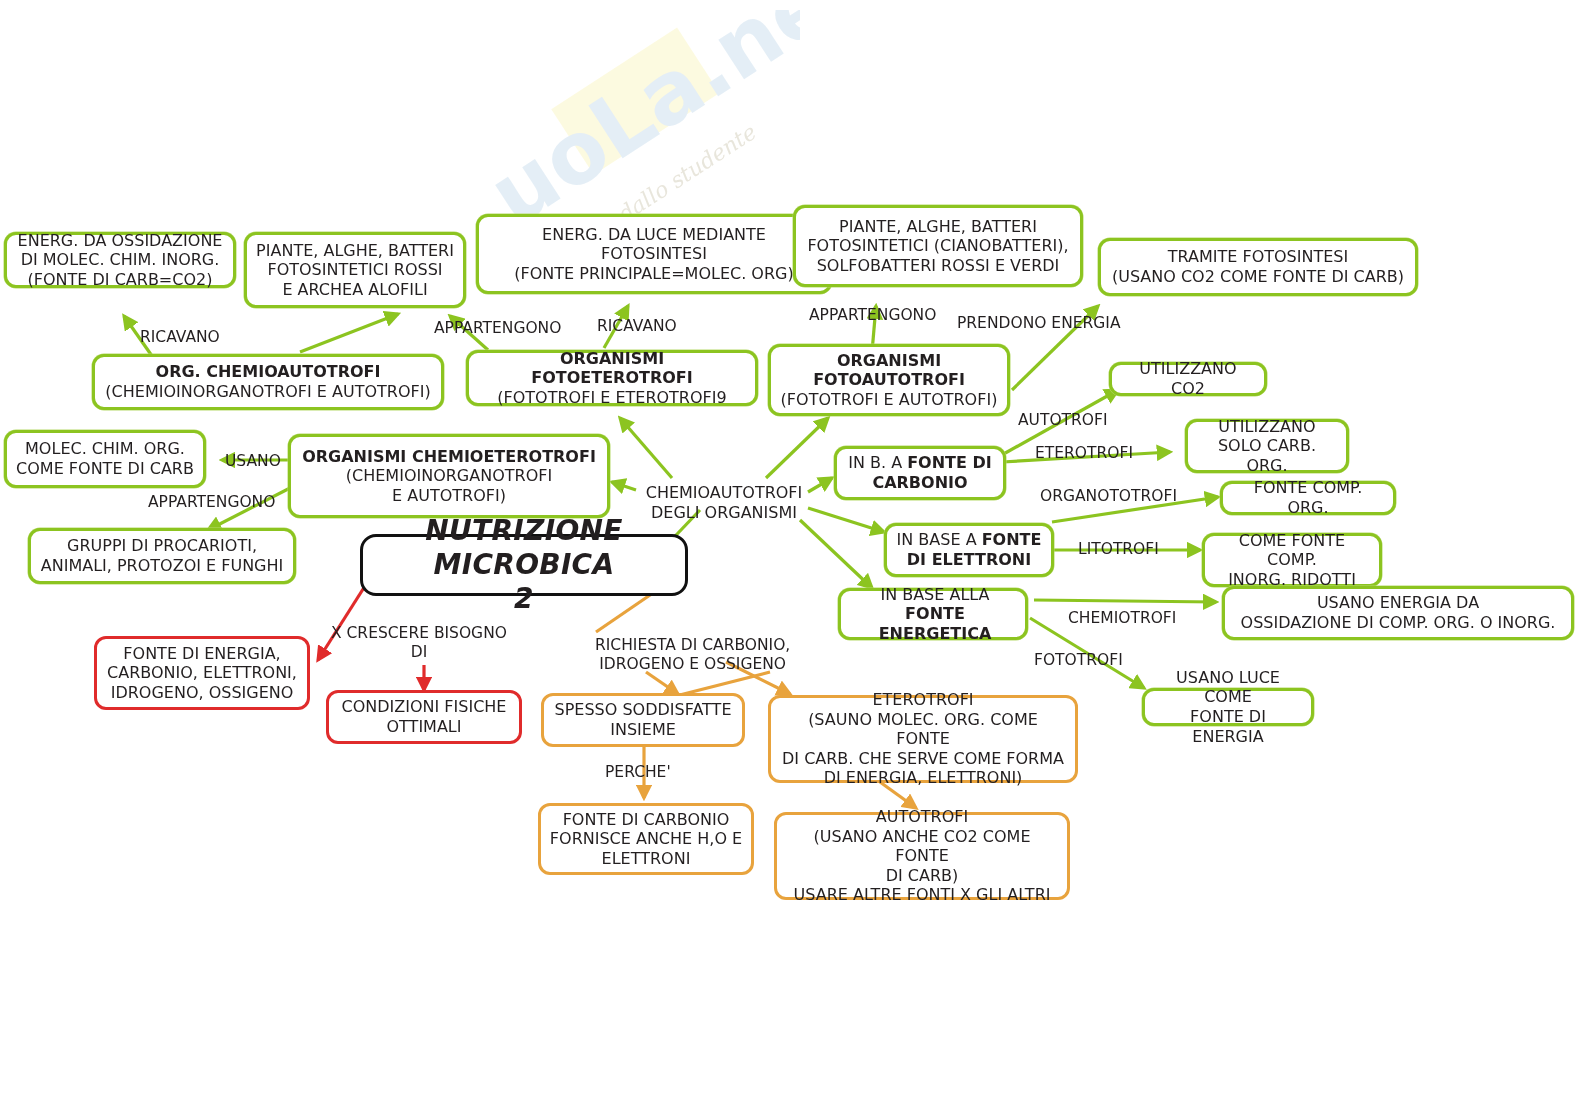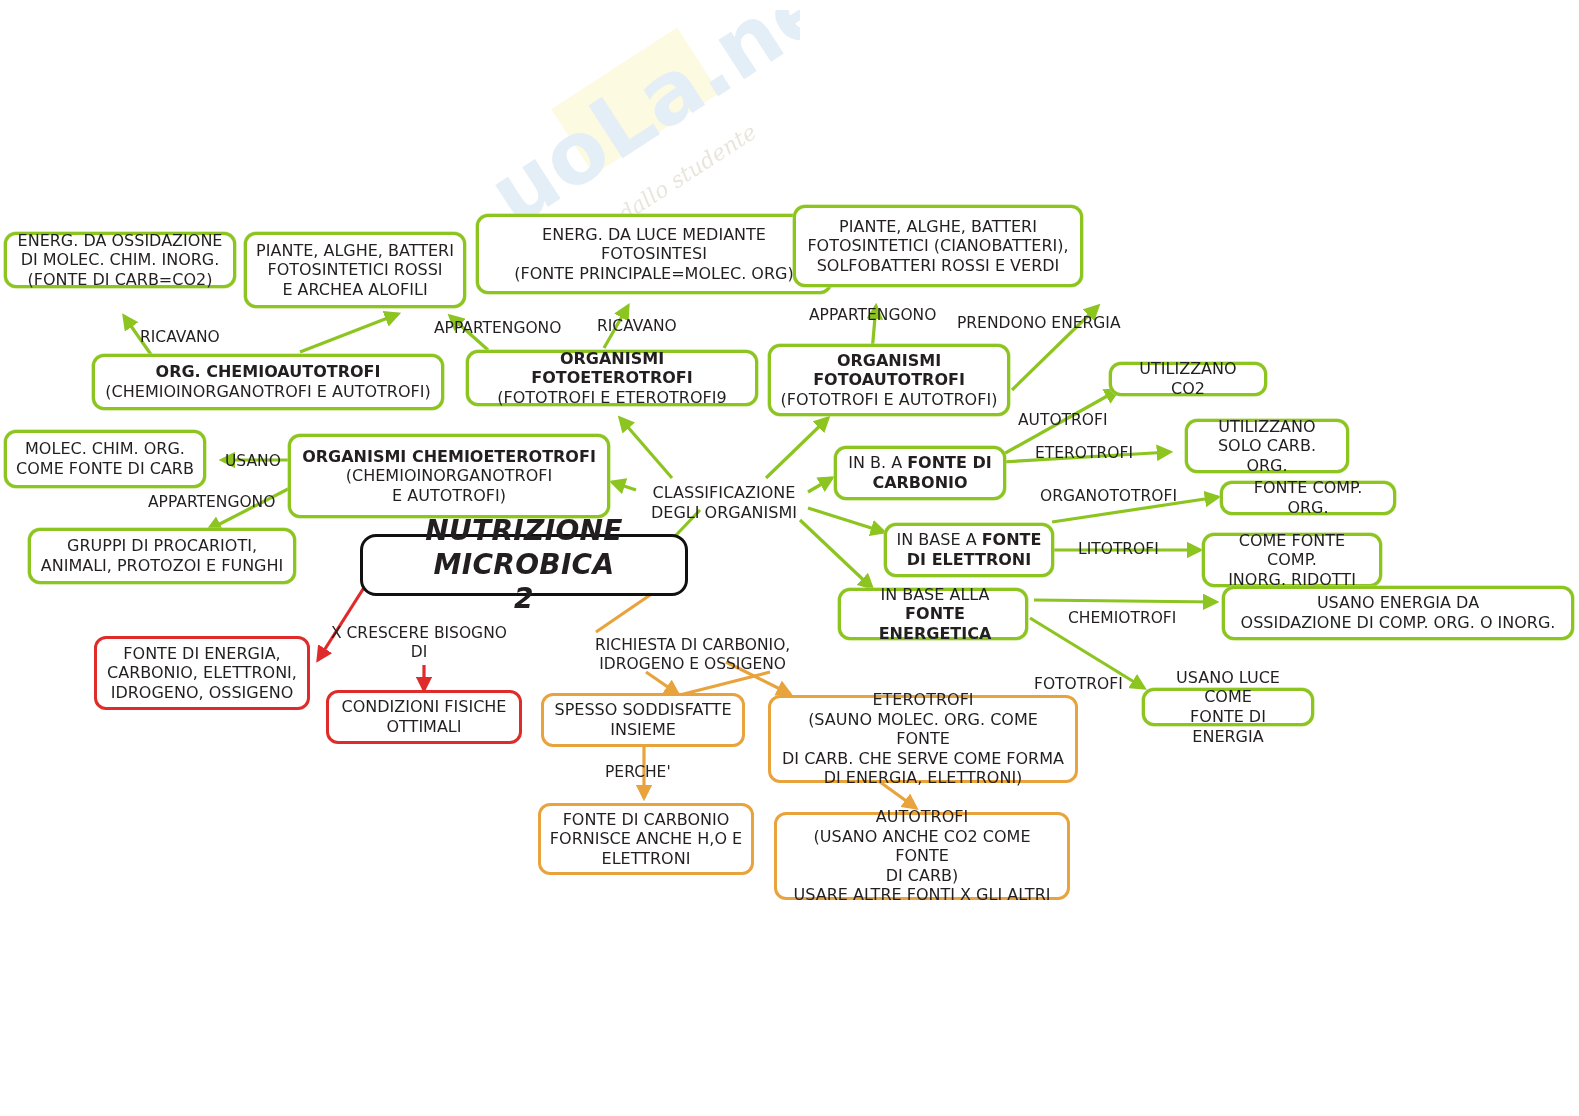--- a/index.html
+++ b/index.html
@@ -188,20 +188,26 @@
   </div>
 
   <div class="node green f14" style="left:793px; top:205px; width:290px; height:82px;">
     <span class="txt">
       <span>PIANTE, ALGHE, BATTERI</span><br>
       <span>FOTOSINTETICI (CIANOBATTERI),</span><br>
       <span>SOLFOBATTERI ROSSI E VERDI</span>
     </span>
   </div>
 
+  <div class="node green f14" style="left:1098px; top:238px; width:320px; height:58px;">
+    <span class="txt">
+      <span>TRAMITE FOTOSINTESI</span><br>
+      <span>(USANO CO2 COME FONTE DI CARB)</span>
+    </span>
+  </div>
 
   <div class="node green f14" style="left:92px; top:354px; width:352px; height:56px;">
     <span class="txt">
       <span class="bold">ORG. CHEMIOAUTOTROFI</span><br>
       <span>(CHEMIOINORGANOTROFI E AUTOTROFI)</span>
     </span>
   </div>
 
   <div class="node green f14" style="left:466px; top:350px; width:292px; height:56px;justify-content:flex-end;">
     <span class="txt">
@@ -349,21 +355,21 @@
       <span>(USANO ANCHE CO2 COME FONTE</span><br>
       <span>DI CARB)</span><br>
       <span>USARE ALTRE FONTI X GLI ALTRI</span>
     </span>
   </div>
 
   <div style="position:absolute; left:636px; top:482px; width:176px; height:42px; z-index:4;
               display:flex; align-items:center; justify-content:center; text-align:center;
               font-size:16px; color:#231f20; line-height:1.22;">
     <span class="txt">
-      <span>CLASSIFICAZIONE</span><br>
+      <span>CHEMIOAUTOTROFI</span><br>
       <span>DEGLI ORGANISMI</span>
     </span>
   </div>
 
   <div class="elabel" style="left:140px; top:328px;">RICAVANO</div>
 
   <div class="elabel" style="left:434px; top:319px;">APPARTENGONO</div>
 
   <div class="elabel" style="left:597px; top:317px;">RICAVANO</div>
 
@@ -378,21 +384,21 @@
   <div class="elabel" style="left:1018px; top:411px;">AUTOTROFI</div>
 
   <div class="elabel" style="left:1035px; top:444px;">ETEROTROFI</div>
 
   <div class="elabel" style="left:1040px; top:487px;">ORGANOTOTROFI</div>
 
   <div class="elabel" style="left:1078px; top:540px;">LITOTROFI</div>
 
   <div class="elabel" style="left:1068px; top:609px;">CHEMIOTROFI</div>
 
-  <div class="elabel" style="left:1034px; top:651px;margin-top:24px;">FOTOTROFI</div>
+  <div class="elabel" style="left:1034px; top:651px;">FOTOTROFI</div>
 
   <div class="elabel" style="left:331px; top:624px;">X CRESCERE BISOGNO
 DI</div>
 
   <div class="elabel" style="left:595px; top:636px;">RICHIESTA DI CARBONIO,
 IDROGENO E OSSIGENO</div>
 
   <div class="elabel" style="left:605px; top:763px;">PERCHE'</div>
 
 </div>

